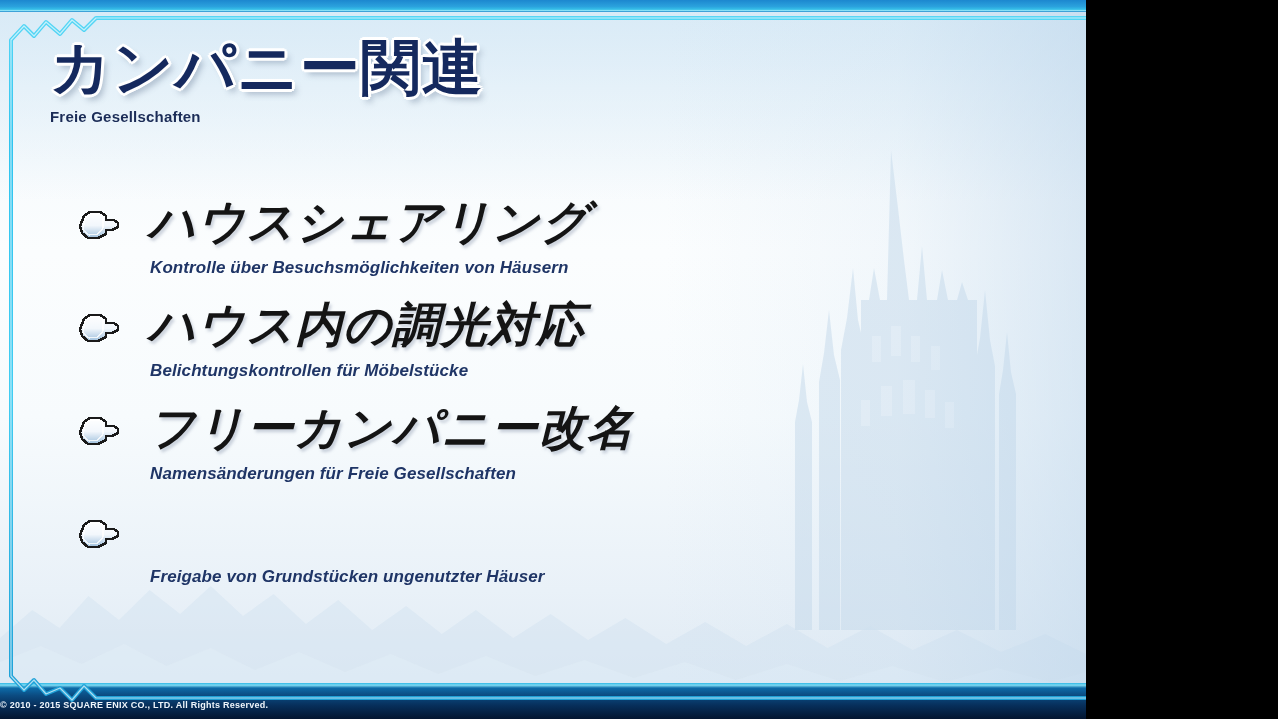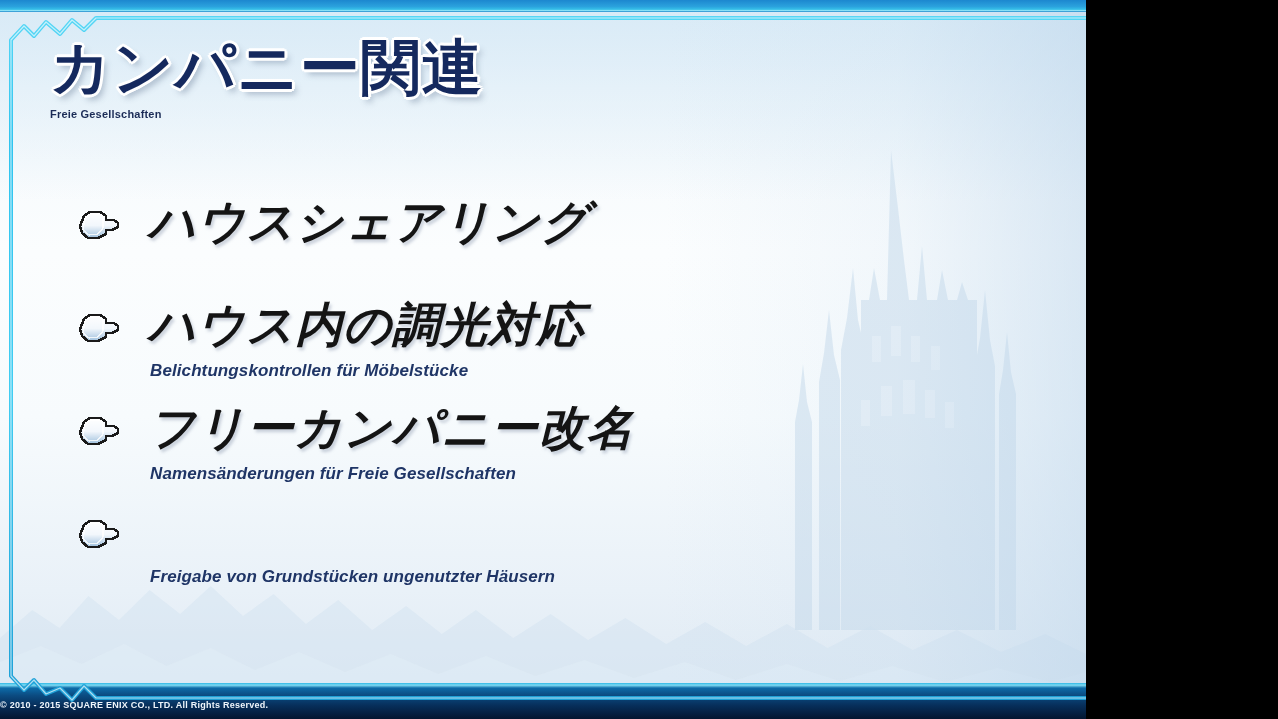--- a/index.html
+++ b/index.html
@@ -109,21 +109,21 @@
     white-space: nowrap;
     text-shadow:
       -2px -2px 0 #ffffff,  2px -2px 0 #ffffff,
       -2px  2px 0 #ffffff,  2px  2px 0 #ffffff,
       -3px  0   0 #ffffff,  3px  0   0 #ffffff,
        0   -3px 0 #ffffff,  0    3px 0 #ffffff,
        4px  5px 6px rgba(90,110,140,.45);
   }
   .page-subtitle {
     margin-top: 10px;
-    font-size: 11px;
+    font-size: 15px;
     font-weight: 700;
     color: #1b2c57;
     letter-spacing: .2px;
     white-space: nowrap;
   }
 
   
   .bullet-list {
     position: absolute;
     left: 76px;
@@ -277,20 +277,21 @@
             </linearGradient>
           </defs>
           <g>
             <path d="M8 8 L14 4 L24 4 L30 8 L30 12 L38 12 L42 15 L42 19 L36 22 L30 22
                      L30 26 L22 30 L12 30 L6 25 L4 18 Z" fill="url(#handg)" stroke="#1a1a1a" stroke-width="2.5" stroke-linejoin="round"></path>
             <path d="M9 10 L14 6 L23 6 L27 10 L27 20 L22 26 L13 27 L7 22 Z" fill="none" stroke="#ffffff" stroke-width="1.2" opacity=".8"></path>
           </g>
         </svg>
       </span>
       <div class="bullet-main">ハウスシェアリング</div>
+      <div class="bullet-sub">Kontrolle über Besuchsmöglichkeiten von Häusern</div>
     </div>
 
     <div class="bullet-row">
       <span class="bullet-icon">
         <svg width="48" height="34" viewBox="0 0 48 34" shape-rendering="crispEdges">
           <path d="M8 8 L14 4 L24 4 L30 8 L30 12 L38 12 L42 15 L42 19 L36 22 L30 22
                    L30 26 L22 30 L12 30 L6 25 L4 18 Z" fill="url(#handg)" stroke="#1a1a1a" stroke-width="2.5" stroke-linejoin="round"></path>
           <path d="M9 10 L14 6 L23 6 L27 10 L27 20 L22 26 L13 27 L7 22 Z" fill="none" stroke="#ffffff" stroke-width="1.2" opacity=".8"></path>
         </svg>
       </span>
@@ -311,20 +312,20 @@
     </div>
 
     <div class="bullet-row">
       <span class="bullet-icon">
         <svg width="48" height="34" viewBox="0 0 48 34" shape-rendering="crispEdges">
           <path d="M8 8 L14 4 L24 4 L30 8 L30 12 L38 12 L42 15 L42 19 L36 22 L30 22
                    L30 26 L22 30 L12 30 L6 25 L4 18 Z" fill="url(#handg)" stroke="#1a1a1a" stroke-width="2.5" stroke-linejoin="round"></path>
           <path d="M9 10 L14 6 L23 6 L27 10 L27 20 L22 26 L13 27 L7 22 Z" fill="none" stroke="#ffffff" stroke-width="1.2" opacity=".8"></path>
         </svg>
       </span>
-      <div class="bullet-sub">Freigabe von Grundstücken ungenutzter Häusern</div>
+      <div class="bullet-sub">Freigabe von Grundstücken ungenutzter Häuser</div>
     </div>
 
   </div>
 
   <div class="copyright">© 2010 - 2015 SQUARE ENIX CO., LTD. All Rights Reserved.</div>
 
 </div>
 
 </body></html>

